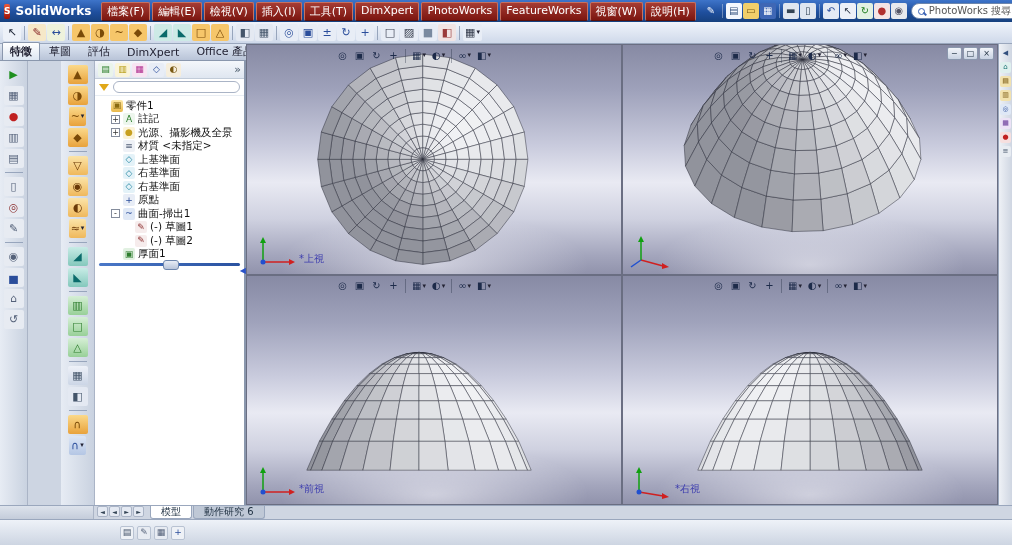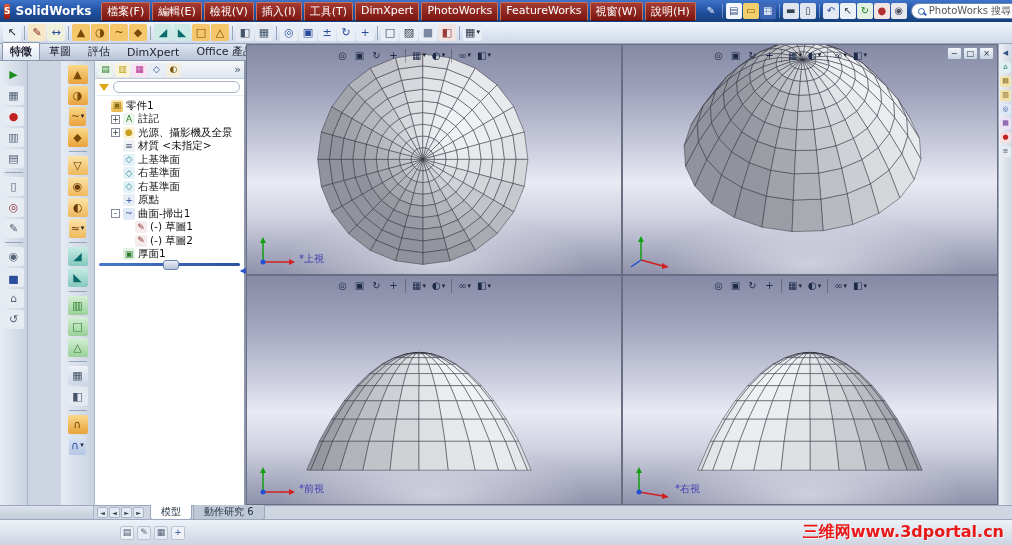--- a/index.html
+++ b/index.html
@@ -79,21 +79,21 @@
   .triad { position:absolute; left:6px; bottom:4px; z-index:2; }
   .vp-label { position:absolute; left:52px; bottom:8px; font-size:10px; color:#3c3cae; z-index:2; }
 
   
   .taskpane { width:14px; background:linear-gradient(90deg,#eef1f6,#cfd6e2); border-left:1px solid #9aa7bd; display:flex; flex-direction:column; align-items:center; padding-top:4px; gap:3px; }
   .task-icon { width:11px; height:11px; font-size:7px; }
 
   
   .docbar { height:14px; background:#cfd6e2; border-top:1px solid #9aa7bd; display:flex; align-items:stretch; }
   .doc-pad { width:94px; background:linear-gradient(#dde3ec,#c4ccda); border-right:1px solid #aab4c6; }
-  .doc-nav { display:flex; align-items:center; gap:1px; padding:0 3px; }
+  .doc-nav { display:flex; gap:1px; padding:0 3px; }
   .doc-nav .icon { width:11px; height:11px; font-size:6px; border:1px solid #aab4c6; }
   .doc-tab { padding:0 10px; font-size:10px; display:flex; align-items:center; border:1px solid #9aa7bd; border-top:none; background:#bfc8d6; color:#234; border-radius:0 0 3px 3px; white-space:nowrap; }
   .doc-tab.active { background:#fff; }
   .docfill { flex:1; }
 
   
   .statusbar { height:26px; background:linear-gradient(#eef2f8,#cdd5e2); border-top:1px solid #9aa7bd; display:flex; align-items:center; padding:0 8px; gap:4px; }
   .status-icons { display:flex; gap:3px; margin-left:112px; }
   .status-icon { width:14px; height:14px; font-size:9px; border:1px solid #b8c2d2; }
   .sb-spacer { flex:1; }
@@ -1095,14 +1095,13 @@
 </div>
 
 <div class="statusbar">
   <div class="status-icons" id="status-icons">
       <span class="icon status-icon" style="color: rgb(68, 85, 106); background: rgb(238, 241, 246);">▤</span>
       <span class="icon status-icon" style="color: rgb(85, 98, 122); background: rgb(231, 235, 242);">✎</span>
       <span class="icon status-icon" style="color: rgb(85, 98, 122); background: rgb(231, 235, 242);">▦</span>
       <span class="icon status-icon" style="color: rgb(42, 77, 155); background: rgb(238, 241, 246);">+</span>
     </div>
   <div class="sb-spacer"></div>
-  <div class="watermark">三维网www.3dportal.cn</div>
 </div>
 
 </body></html>

